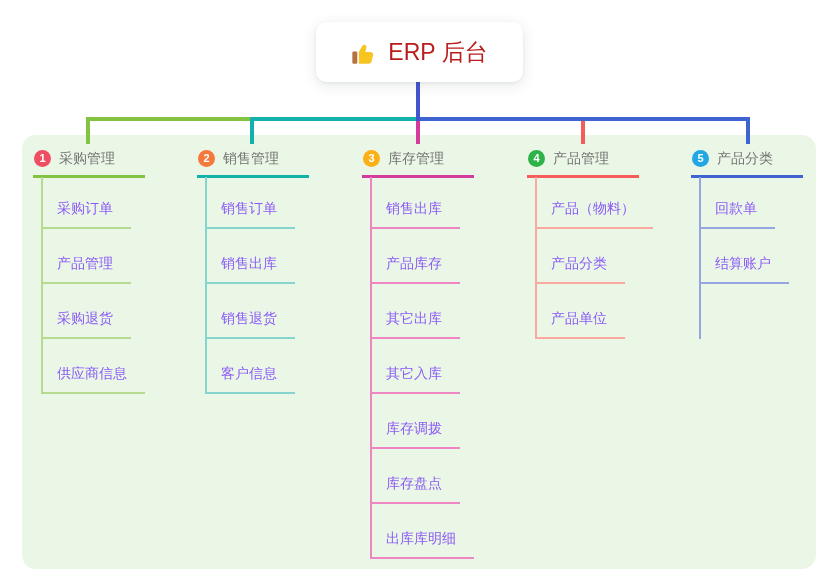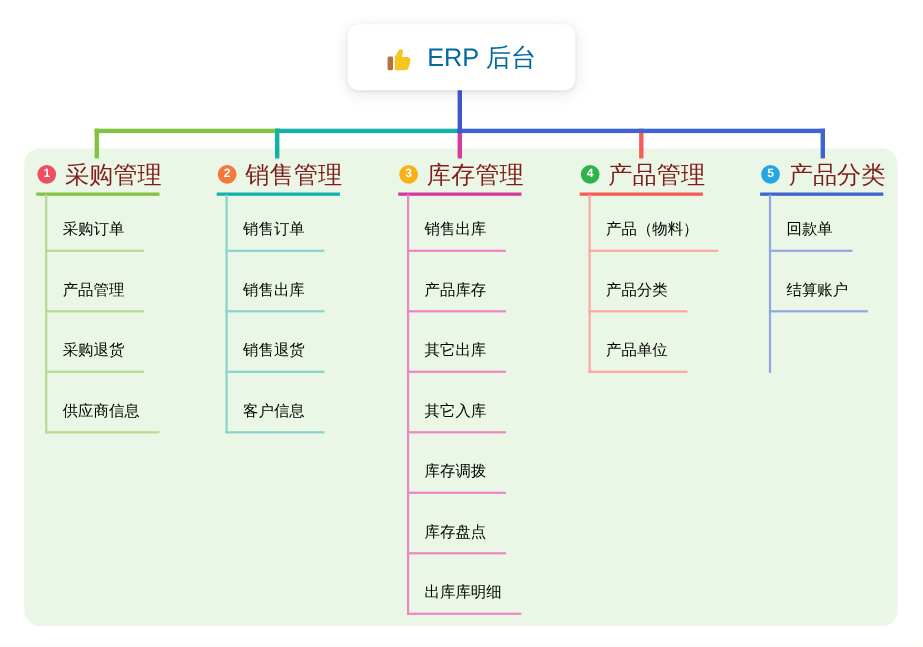--- a/index.html
+++ b/index.html
@@ -12,42 +12,42 @@
   #panel{
     position:absolute;left:22px;top:135px;width:794px;height:434px;
     border-radius:14px;
   }
   .line{position:absolute;}
   #root-node{
     position:absolute;left:316px;top:22px;width:207px;height:60px;
     background:#ffffff;border-radius:10px;
     box-shadow:0 3px 14px rgba(40,60,60,.12), 0 1px 3px rgba(0,0,0,.06);
     display:flex;align-items:center;justify-content:center;gap:10px;
-    font-size:23px;color:#0369a1;
+    font-size:23px;color:#b91c1c;
   }
   #root-node .thumb{width:27px;height:27px;flex:0 0 auto;margin-top:2px;}
   .branch{position:absolute;width:150px;}
   .topic{
     box-sizing:border-box;height:32px;width:112px;
     display:flex;align-items:center;gap:8px;
     border-bottom:3px solid #000;padding:0 0 4px 1px;
   }
-  .topic-label{font-size:22px;color:#7f1d1d;white-space:nowrap;text-align:center;}
+  .topic-label{font-size:14px;color:#737373;white-space:nowrap;text-align:center;}
   .badge{
     width:17px;height:17px;border-radius:50%;flex:0 0 auto;
     color:#fff;font-size:11px;font-weight:bold;line-height:17px;
     text-align:center;
   }
   .vline{position:absolute;left:8px;top:31px;width:2px;}
   .children{position:absolute;left:8px;top:28px;}
   .child{
     box-sizing:border-box;height:55px;width:max-content;
     display:flex;align-items:flex-end;
     padding:0 18px 9px 16px;border-bottom:2px solid #eab308;
-    font-size:14px;color:#000000;white-space:nowrap;
+    font-size:14px;color:#8b5cf6;white-space:nowrap;
   }
 </style>
 </head>
 <body>
 
 <div id="canvas">
 
   <div id="panel" style="background: rgb(235, 247, 230);"></div>
 
   <div id="connectors">

